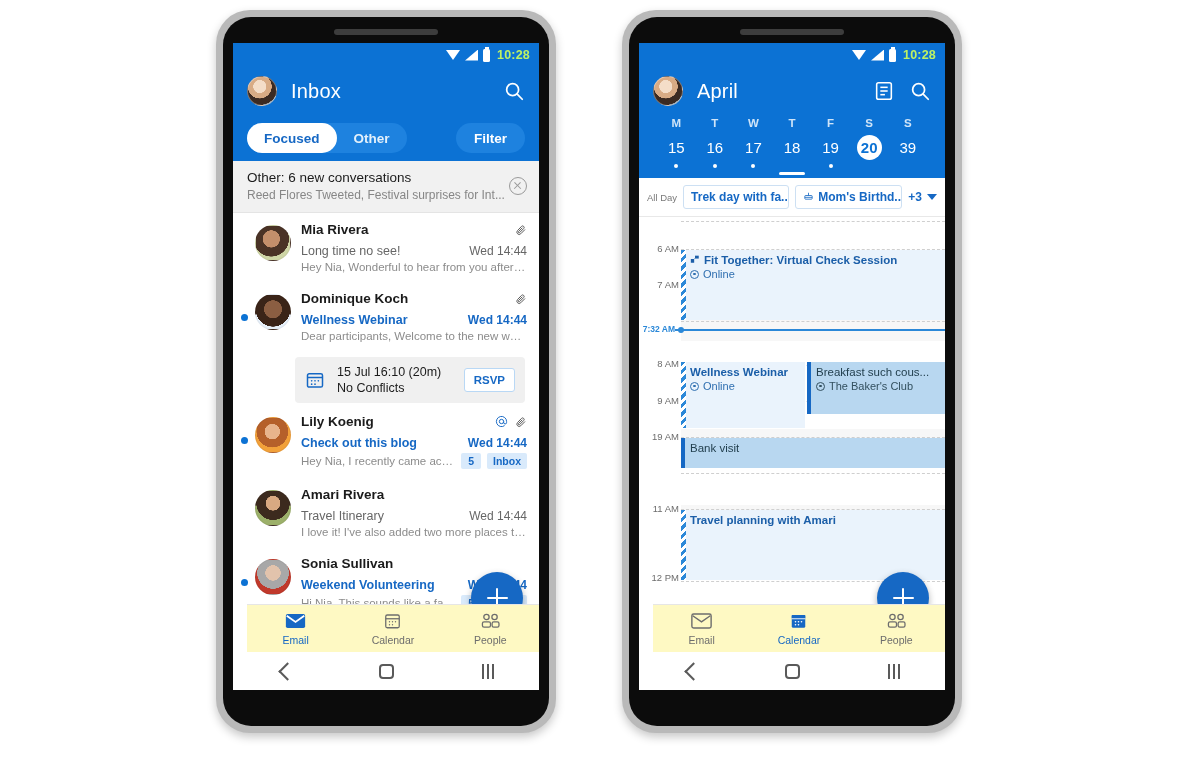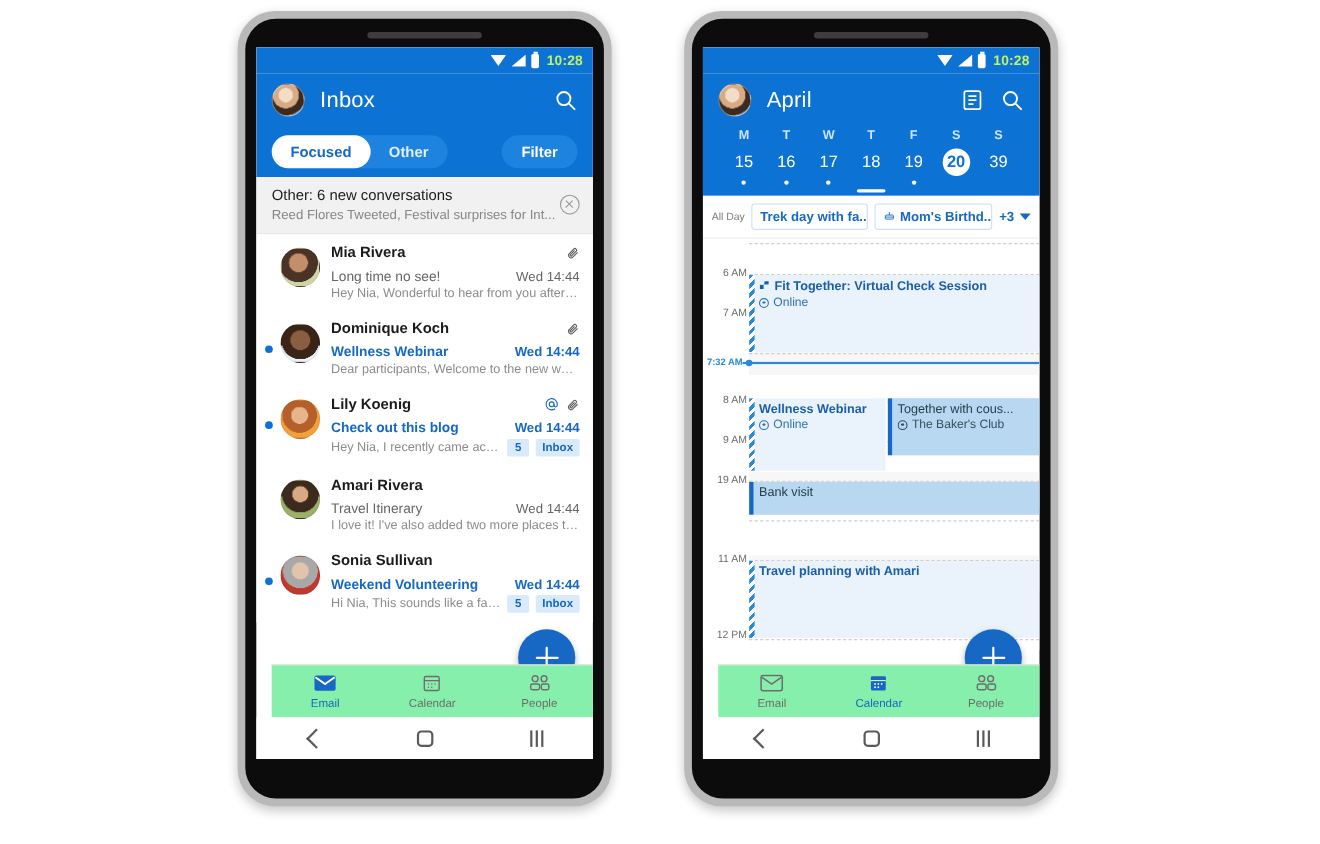--- a/index.html
+++ b/index.html
@@ -142,21 +142,21 @@
   .fab {
     position:absolute; right:16px; bottom:66px; width:52px; height:52px; border-radius:50%;
     background:#1668c4; box-shadow:0 3px 7px rgba(0,0,0,.3);
     display:flex; align-items:center; justify-content:center;
   }
   .fab::before,.fab::after{content:"";position:absolute;background:#fff;border-radius:1px;}
   .fab::before{width:21px;height:2.6px;} .fab::after{width:2.6px;height:21px;}
 
   
   .botnav {
-    position:absolute; left:14px; right:0; bottom:38px; height:48px; background:#86efac;
+    position:absolute; left:14px; right:0; bottom:38px; height:48px; background:#fef9c3;
     border-top:1px solid #e6e6e6; display:flex;
   }
   .navitem { flex:1; display:flex; flex-direction:column; align-items:center; justify-content:center; gap:3px; }
   .navlabel { font-size:10.5px; color:#6d6d6d; }
   .navitem.active .navlabel { color:#1668c4; }
   .navicon { width:21px; height:19px; display:flex; align-items:center; justify-content:center; }
   .navicon svg { display:block; }
 
   
   .sysnav { position:absolute; left:0; right:0; bottom:0; height:38px; background:#fff;
@@ -316,20 +316,38 @@
               <div class="mail-l2">
                 <div class="subject unread">Wellness Webinar</div>
                 <div class="when unread">Wed 14:44</div>
               </div>
               <div class="mail-l3">
                 <div class="preview">Dear participants, Welcome to the new webinar...</div>
               </div>
             </div>
           </div>
 
+          <div class="rsvp-card">
+            <span class="rsvp-cal">
+              <svg viewBox="0 0 24 24" fill="none" stroke="#1668c4" stroke-width="1.8">
+                <rect x="3" y="4.5" width="18" height="16" rx="2"></rect>
+                  <line x1="3" y1="9" x2="21" y2="9"></line>
+                <circle cx="8" cy="13" r="1" fill="#1668c4" stroke="none"></circle>
+                  <circle cx="12" cy="13" r="1" fill="#1668c4" stroke="none"></circle>
+                  <circle cx="16" cy="13" r="1" fill="#1668c4" stroke="none"></circle>
+                <circle cx="8" cy="17" r="1" fill="#1668c4" stroke="none"></circle>
+                  <circle cx="12" cy="17" r="1" fill="#1668c4" stroke="none"></circle>
+              </svg>
+            </span>
+            <div class="rsvp-txt">
+              <div class="rsvp-t1">15 Jul 16:10 (20m)</div>
+              <div class="rsvp-t2">No Conflicts</div>
+            </div>
+            <div class="rsvp-btn">RSVP</div>
+          </div>
 
           <div class="mailrow">
             <div class="unread-dot"></div>
             <div class="mail-av av3"></div>
             <div class="mail-body">
               <div class="mail-l1">
                 <div class="sender">Lily Koenig</div>
                 <div class="l1-icons">
                   <span>
                     <svg width="13" height="13" viewBox="0 0 24 24" fill="none" stroke="#1668c4" stroke-width="1.8">
@@ -601,21 +619,21 @@
               <span>Wellness Webinar</span>
             </div>
             <div class="ev-loc">
               <span class="pin"></span>
               <span>Online</span>
             </div>
           </div>
 
           <div class="ev ev-busy" style="left:168px;right:0;top:145px;height:52px;">
             <div class="ev-title">
-              <span>Together with cous...</span>
+              <span>Breakfast such cous...</span>
             </div>
             <div class="ev-loc">
               <span class="pin"></span>
               <span>The Baker's Club</span>
             </div>
           </div>
 
           <div class="ev ev-busy" style="left:42px;right:0;top:221px;height:30px;">
             <div class="ev-title">
               <span>Bank visit</span>

